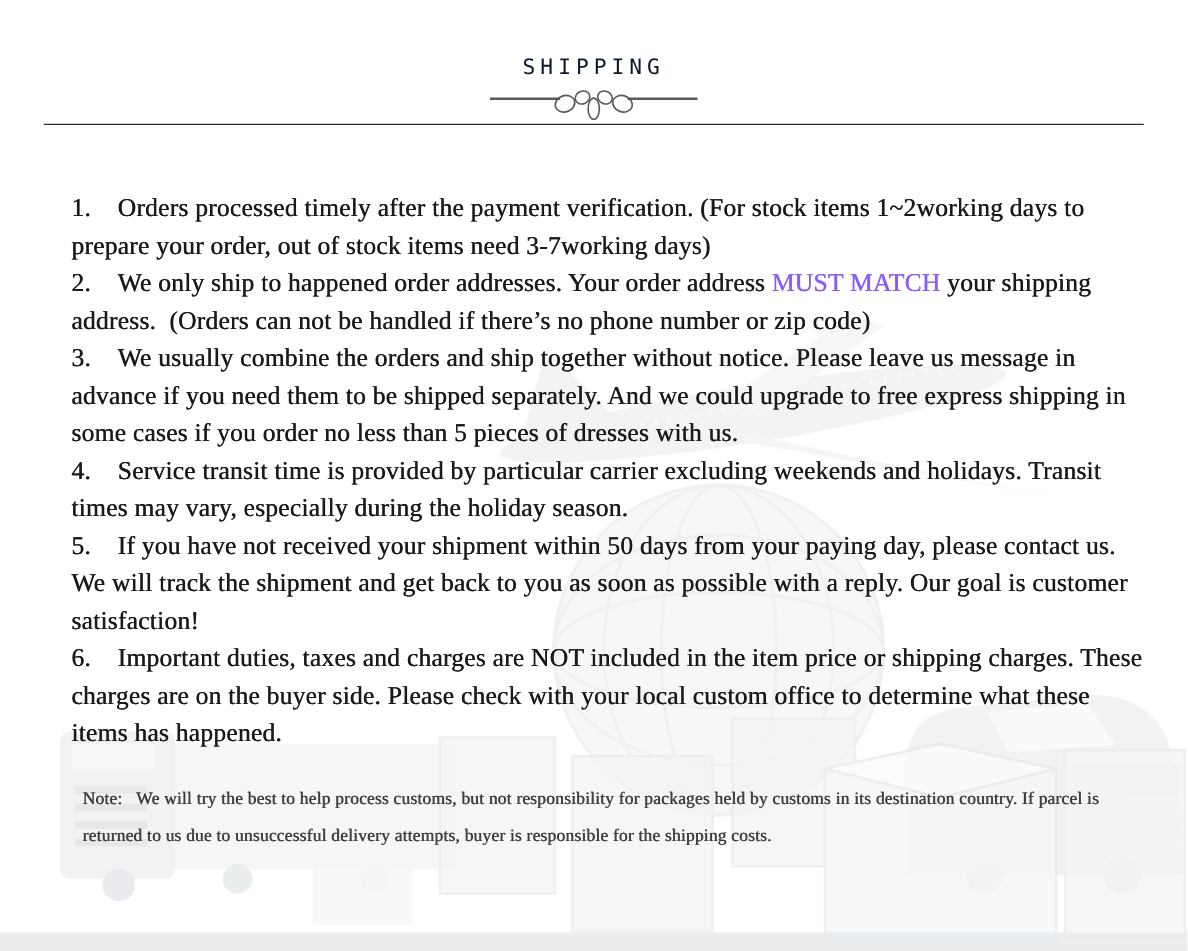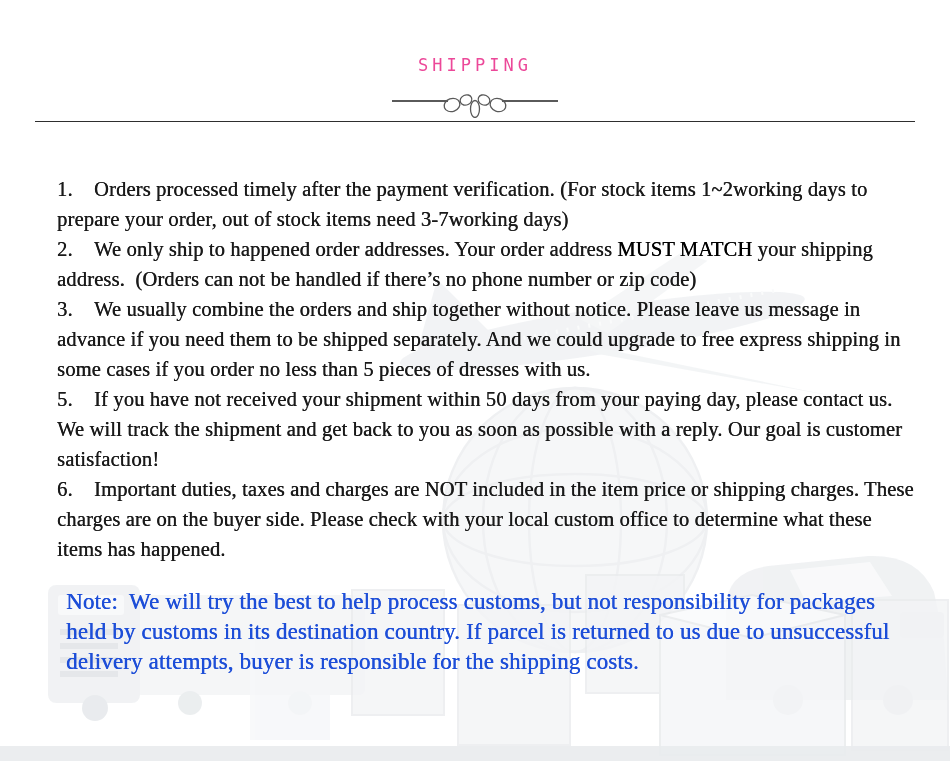--- a/index.html
+++ b/index.html
@@ -9,39 +9,39 @@
     font-family:"Liberation Serif","DejaVu Serif",serif;
     overflow:hidden;position:relative;
   }
   .page{position:relative;width:950px;height:761px;}
 
   
   .header{position:relative;z-index:2;text-align:center;padding-top:39px;}
   .title{
     font-family:"DejaVu Sans Mono","Liberation Mono",monospace;
     font-size:17px;font-weight:normal;letter-spacing:4px;
-    color:#ec4899;margin:16px;display:inline-block;
+    color:#0f172a;margin:5px;display:inline-block;
   }
   .flourish{display:block;margin:1px auto 0;}
   .rule{border:none;border-top:1.7px solid #2e2e2e;margin:3px 35px 0 35px;}
 
   
   .watermarks{position:absolute;left:0;top:0;width:950px;height:761px;z-index:0;pointer-events:none;}
 
   
   .content{position:relative;z-index:1;padding:52px 33px 0 57px;}
   p.item{
     margin:0;font-size:20.5px;line-height:30px;color:#1a1a1a;
     text-shadow:0.35px 0 currentColor;letter-spacing:0.15px;
   }
   .num{display:inline-block;min-width:37px;}
-  .red{color:#000000;}
+  .red{color:#8b5cf6;}
   p.note{
     margin:23px 0 0 0;padding-left:9px;
-    font-size:23px;line-height:30px;color:#1d4ed8;
+    font-size:14px;line-height:30px;color:#404040;
     text-shadow:0.4px 0 currentColor;letter-spacing:0.15px;
   }
   .note-label{margin-right:11px;}
 
   .wm-stroke{fill:none;stroke:#e2e5e8;stroke-width:2.5;}
   .wm-fill{fill:#eef0f2;}
   .wm-fill-light{fill:#f3f4f6;}
 </style>
 </head>
 <body>
@@ -122,20 +122,21 @@
   </header>
 
   <main class="content">
 
     <p class="item"><span class="num">1.</span><span>Orders processed timely after the payment verification. (For stock items 1~2working days to prepare your order, out of stock items need 3-7working days)</span><span class="red"></span><span></span></p>
 
     <p class="item"><span class="num">2.</span><span>We only ship to happened order addresses. Your order address </span><span class="red">MUST MATCH</span><span> your shipping address.&nbsp; (Orders can not be handled if there’s no phone number or zip code)</span></p>
 
     <p class="item"><span class="num">3.</span><span>We usually combine the orders and ship together without notice. Please leave us message in advance if you need them to be shipped separately. And we could upgrade to free express shipping in some cases if you order no less than 5 pieces of dresses with us.</span><span class="red"></span><span></span></p>
 
+    <p class="item"><span class="num">4.</span><span>Service transit time is provided by particular carrier excluding weekends and holidays. Transit times may vary, especially during the holiday season.</span><span class="red"></span><span></span></p>
 
     <p class="item"><span class="num">5.</span><span>If you have not received your shipment within 50 days from your paying day, please contact us. We will track the shipment and get back to you as soon as possible with a reply. Our goal is customer satisfaction!</span><span class="red"></span><span></span></p>
 
     <p class="item"><span class="num">6.</span><span>Important duties, taxes and charges are NOT included in the item price or shipping charges. These charges are on the buyer side. Please check with your local custom office to determine what these items has happened.</span><span class="red"></span><span></span></p>
 
     <p class="note"><span class="note-label">Note:</span><span>We will try the best to help process customs, but not responsibility for packages held by customs in its destination country. If parcel is returned to us due to unsuccessful delivery attempts, buyer is responsible for the shipping costs.</span></p>
 
   </main>
 </div>
 

